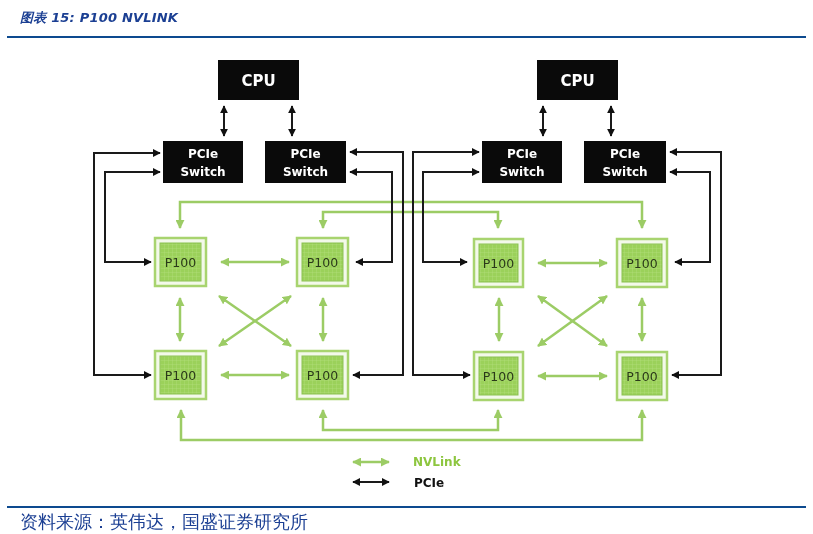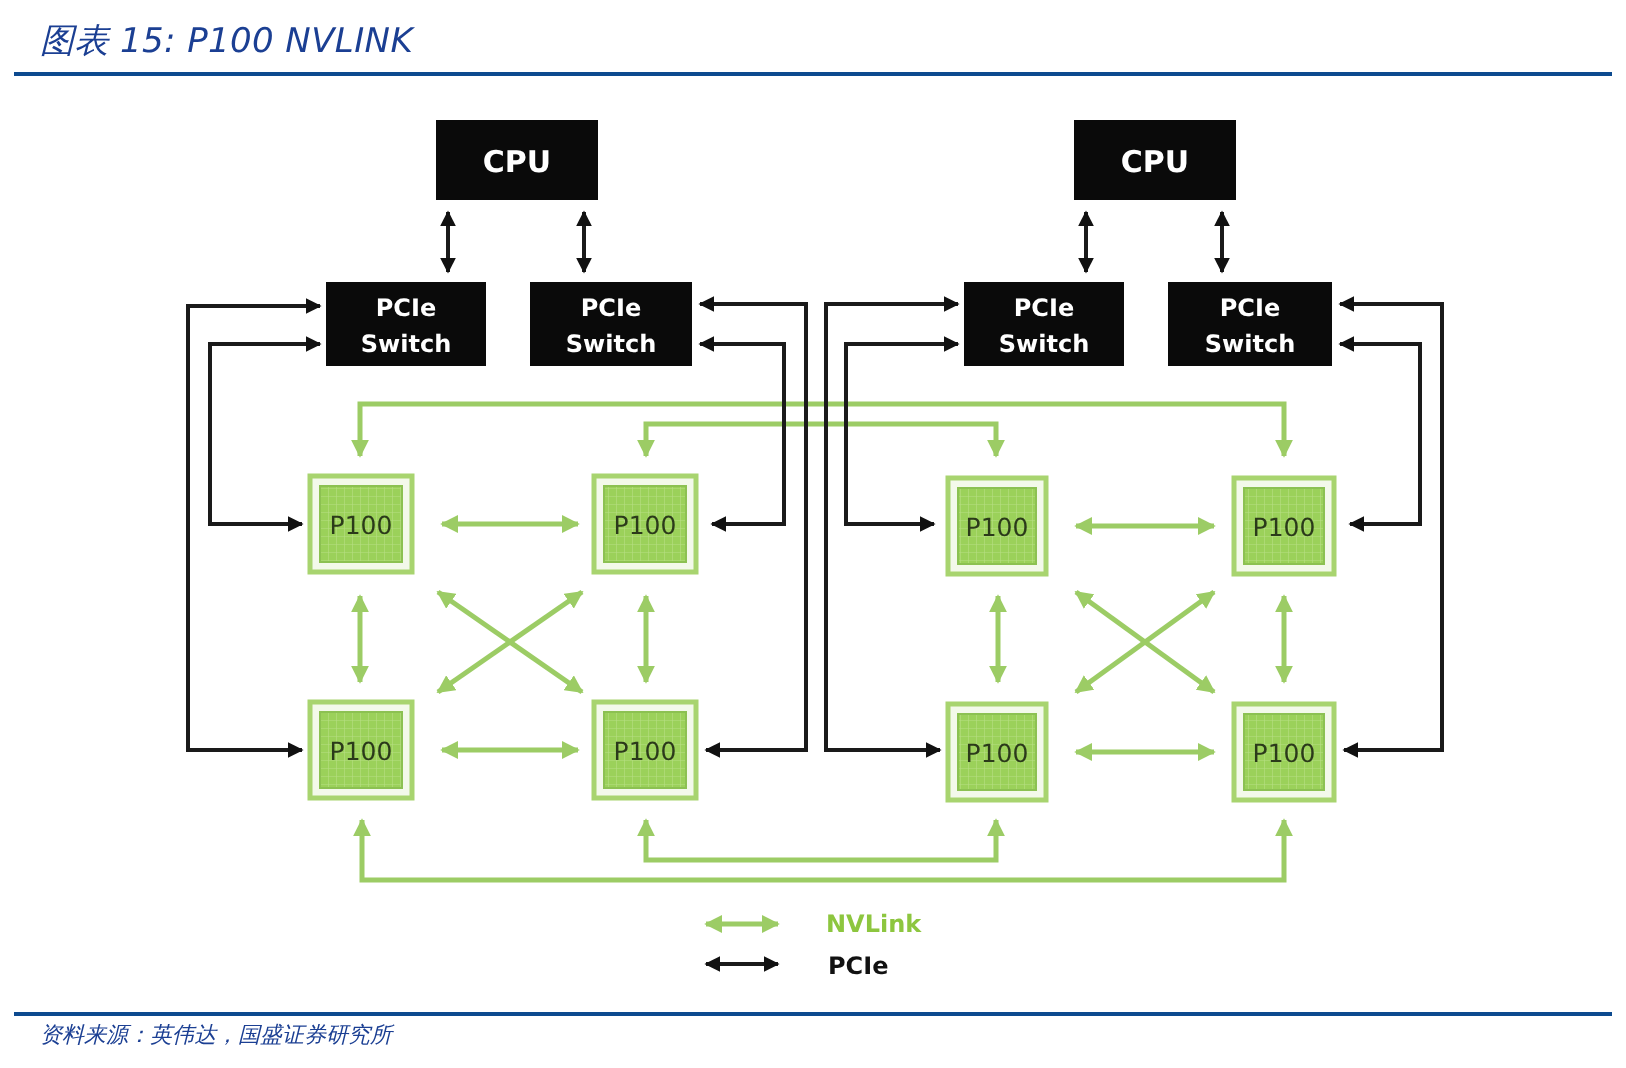--- a/index.html
+++ b/index.html
@@ -1,28 +1,28 @@
 <!DOCTYPE html>
 <html><head>
   <meta charset="utf-8">
   <style>
     html, body { margin: 0; padding: 0; background: #ffffff; }
     body { width: 813px; height: 534px; position: relative; overflow: hidden; }
     .title {
       position: absolute; left: 20px; top: 9px;
       font-family: "DejaVu Sans", sans-serif; font-style: italic;
-      font-size: 17px; color: #1b3f93; letter-spacing: 0.2px;
+      font-size: 13px; color: #1b3f93; letter-spacing: 0.2px; font-weight: bold;
     }
     .rule { position: absolute; left: 7px; width: 799px; height: 2px; background: #0d4a8f; }
     .rule.top { top: 36px; }
     .rule.bottom { top: 506px; }
     .source {
       position: absolute; left: 20px; top: 510px;
-      font-family: "DejaVu Serif", serif; font-style: italic;
-      font-size: 11px; color: #1b3f93;
+      font-family: "DejaVu Serif", serif; 
+      font-size: 18px; color: #1b3f93;
     }
     svg.diagram { position: absolute; left: 0; top: 0; }
     .blk { fill: #0a0a0a; }
     .blk-text { fill: #ffffff; font-family: "DejaVu Sans", sans-serif; font-weight: bold; text-anchor: middle; }
     .pcie-line { fill: none; stroke: #1a1a1a; stroke-width: 2; }
     .nv-line { fill: none; stroke: #9ccc65; stroke-width: 2.5; }
     .gpu-outer { fill: #f3f9ea; stroke: #a8d46f; stroke-width: 2.5; }
     .gpu-inner { fill: url(#gpu-grid); stroke: #8cc152; stroke-width: 1; }
     .gpu-text { fill: #2b3a1a; font-family: "DejaVu Sans", sans-serif; font-size: 12.5px; text-anchor: middle; }
     .legend-nv { fill: #8dc63f; font-family: "DejaVu Sans", sans-serif; font-weight: bold; font-size: 12px; }

